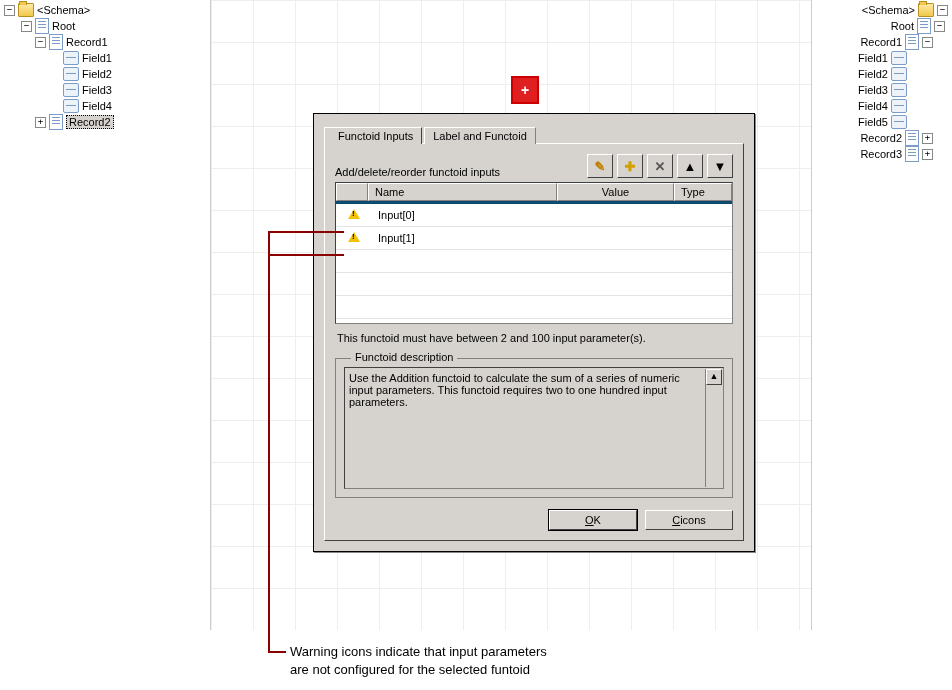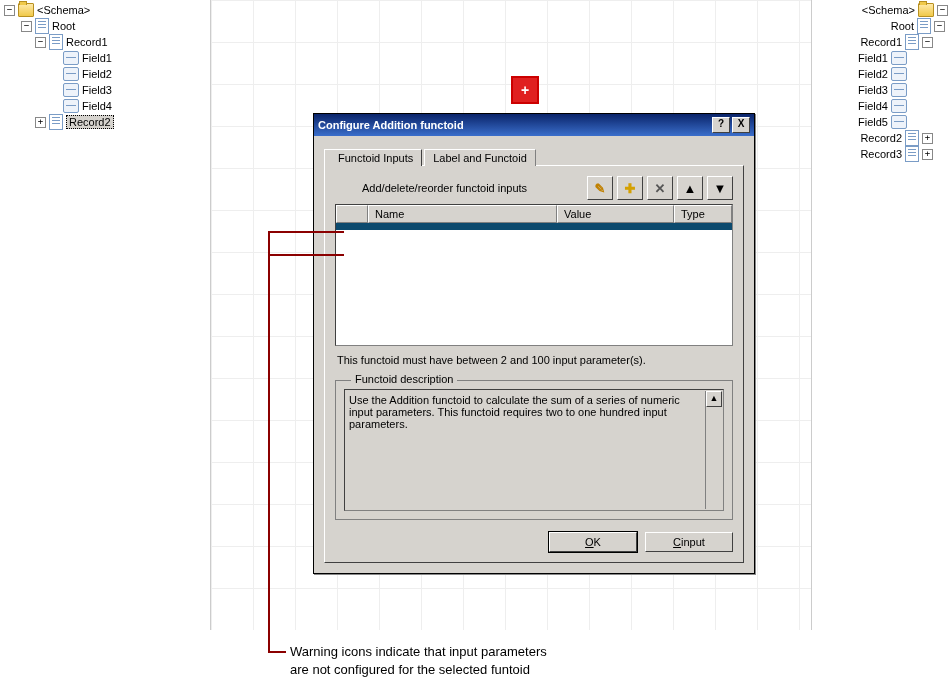--- a/index.html
+++ b/index.html
@@ -116,47 +116,47 @@
     padding:2px 8px; margin-right:2px;
     font-size:11px;
     position:relative;
   }
   .tab.active { background:#d6d3ce; border-color:#fff #404040 #d6d3ce #fff; z-index:2;padding-left:13px; }
   .tab:not(.active){ border-color:#fff #808080 #808080 #fff; }
   .panel {
     border:1px solid #fff; border-right-color:#404040; border-bottom-color:#404040;
     padding:10px; margin-top:-1px; background:#d6d3ce;
   }
-  .toolbar-row { display:flex; align-items:center; justify-content:space-between; margin-bottom:4px;margin-left:27px; }
+  .toolbar-row { display:flex; align-items:flex-end; justify-content:space-between; margin-bottom:4px; }
   .tool-btns { display:flex; gap:4px; }
   .tbtn {
     width:24px; height:22px;
     background:#d6d3ce;
     border:1px solid #fff; border-right-color:#404040; border-bottom-color:#404040;
     display:flex; align-items:center; justify-content:center;
     font-size:13px; font-weight:bold;
   }
   .list {
     border:1px solid #808080;
     border-top-color:#404040; border-left-color:#404040;
     background:#fff;
     height:140px;
   }
   .list-header {
     display:flex; background:#d6d3ce;
-    border-bottom:7px solid #0c4a6e;
+    border-bottom:3px solid #0c4a6e;
     font-size:11px;
   }
   .lh {
     border:1px solid #fff; border-right-color:#808080; border-bottom-color:#808080;
     padding:2px 6px;
   }
   .lh.icon-col{ width:18px; }
   .lh.name-col{ flex:0 0 175px; }
-  .lh.val-col{ flex:1; }
+  .lh.val-col{ flex:1;text-align:center; }
   .lh.type-col{ flex:0 0 44px; }
   .list-body { }
   .row {
     display:flex; align-items:center; border-bottom:1px solid #e3e3e3;
     height:22px;
   }
   .row .cell { padding:0 6px; }
   .row .icon-col{ width:24px; text-align:center; }
   .row .name-col{ flex:0 0 179px; }
   .row .val-col{ flex:1; }
@@ -330,27 +330,20 @@
   </div>
 </div>
 
 <div class="map-area">
   <div class="functoid">
     <span>+</span>
   </div>
 </div>
 
 <div class="dialog">
-  <div class="titlebar">
-    <span>Configure Addition functoid</span>
-    <div class="titlebar-buttons">
-      <div class="tb-btn"><span>?</span></div>
-      <div class="tb-btn"><span>X</span></div>
-    </div>
-  </div>
   <div class="dlg-body">
     <div class="tabstrip">
       <div class="tab active"><span>Functoid Inputs</span></div>
       <div class="tab"><span>Label and Functoid</span></div>
     </div>
     <div class="panel">
       <div class="toolbar-row">
         <span>Add/delete/reorder functoid inputs</span>
         <div class="tool-btns">
           <div class="tbtn" style="color:#c08000">
@@ -370,36 +363,53 @@
             </div>
         </div>
       </div>
       <div class="list">
         <div class="list-header">
           <div class="lh icon-col"></div>
           <div class="lh name-col">Name</div>
           <div class="lh val-col">Value</div>
           <div class="lh type-col">Type</div>
         </div>
+        <div class="list-body">
+          <div class="row">
+            <div class="cell icon-col"><span class="warn"></span></div>
+            <div class="cell name-col">Input[0]</div>
+            <div class="cell val-col"></div>
+            <div class="cell type-col"></div>
+          </div>
+          <div class="row">
+            <div class="cell icon-col"><span class="warn"></span></div>
+            <div class="cell name-col">Input[1]</div>
+            <div class="cell val-col"></div>
+            <div class="cell type-col"></div>
+          </div>
+          <div class="row empty"></div>
+          <div class="row empty"></div>
+          <div class="row empty"></div>
+        </div>
       </div>
       <div class="hint">This functoid must have between 2 and 100 input parameter(s).</div>
 
       <div class="groupbox">
         <div class="legend">Functoid description</div>
         <div class="desc">
           <span>Use the Addition functoid to calculate the sum of a series of numeric input parameters. This functoid requires two to one hundred input parameters.</span>
           <div class="desc-scroll">
             <div class="arrow">▲</div>
           </div>
         </div>
       </div>
 
       <div class="dlg-buttons">
         <div class="btn default"><span class="underline">O</span><span>K</span></div>
-        <div class="btn"><span class="underline">C</span><span>input</span></div>
+        <div class="btn"><span class="underline">C</span><span>icons</span></div>
       </div>
     </div>
   </div>
 </div>
 
 <div class="annotation-line" style="left:268px; top:231px; width:76px; height:2px;"></div>
 <div class="annotation-line" style="left:268px; top:254px; width:76px; height:2px;"></div>
 <div class="annotation-line" style="left:268px; top:231px; width:2px; height:420px;"></div>
 <div class="annotation-line" style="left:268px; top:651px; width:18px; height:2px;"></div>
 

